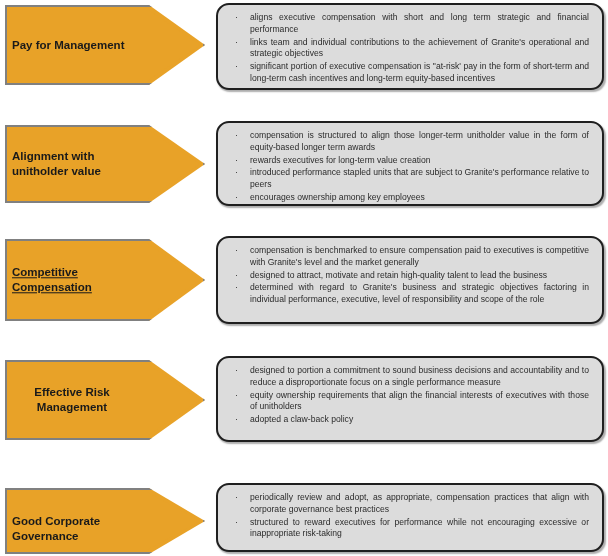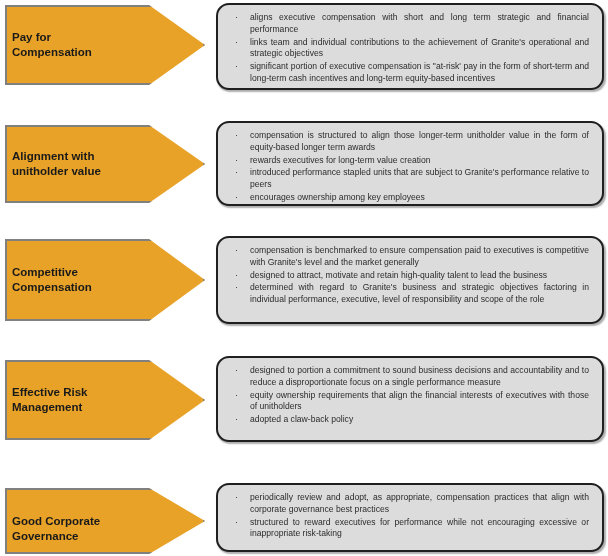--- a/index.html
+++ b/index.html
@@ -94,21 +94,21 @@
 </style>
 </head>
 <body>
 
 <div id="diagram">
 
   <div class="row" style="top:0px;height:110px;">
     <div class="arrow" style="top:5px;height:80px;width:200px;">
       <div class="arrow-inner"></div>
     </div>
-    <div class="arrow-label" style="top:45px;">Pay for Compensation</div>
+    <div class="arrow-label" style="top:45px;">Pay for Management</div>
     <div class="box" style="top:3px;height:87px;">
       <ul class="bullets">
         <li><span class="bullet-dot">·</span><span>aligns executive compensation with short and long term strategic and financial performance</span></li>
         <li><span class="bullet-dot">·</span><span>links team and individual contributions to the achievement of Granite's operational and strategic objectives</span></li>
         <li><span class="bullet-dot">·</span><span>significant portion of executive compensation is "at-risk' pay in the form of short-term and long-term cash incentives and long-term equity-based incentives</span></li>
       </ul>
     </div>
   </div>
 
   <div class="row" style="top:118px;height:95px;">
@@ -124,36 +124,36 @@
         <li><span class="bullet-dot">·</span><span>introduced performance stapled units that are subject to Granite's performance relative to peers</span></li>
         <li><span class="bullet-dot">·</span><span>encourages ownership among key employees</span></li>
       </ul>
     </div>
   </div>
 
   <div class="row" style="top:234px;height:100px;">
     <div class="arrow" style="top:5px;height:82px;width:200px;">
       <div class="arrow-inner"></div>
     </div>
-    <div class="arrow-label" style="top:46px;">Competitive
+    <div class="arrow-label" style="top:46px;text-decoration:underline;">Competitive
 Compensation</div>
     <div class="box" style="top:2px;height:88px;">
       <ul class="bullets">
         <li><span class="bullet-dot">·</span><span>compensation is benchmarked to ensure compensation paid to executives is competitive with Granite's level and the market generally</span></li>
         <li><span class="bullet-dot">·</span><span>designed to attract, motivate and retain high-quality talent to lead the business</span></li>
         <li><span class="bullet-dot">·</span><span>determined with regard to Granite's business and strategic objectives factoring in individual performance, executive, level of responsibility and scope of the role</span></li>
       </ul>
     </div>
   </div>
 
   <div class="row" style="top:352px;height:100px;">
     <div class="arrow" style="top:8px;height:80px;width:200px;">
       <div class="arrow-inner"></div>
     </div>
-    <div class="arrow-label" style="top:48px;">Effective Risk
+    <div class="arrow-label" style="top:48px;text-align:center;">Effective Risk
 Management</div>
     <div class="box" style="top:4px;height:86px;">
       <ul class="bullets">
         <li><span class="bullet-dot">·</span><span>designed to portion a commitment to sound business decisions and accountability and to reduce a disproportionate focus on a single performance measure</span></li>
         <li><span class="bullet-dot">·</span><span>equity ownership requirements that align the financial interests of executives with those of unitholders</span></li>
         <li><span class="bullet-dot">·</span><span>adopted a claw-back policy</span></li>
       </ul>
     </div>
   </div>
 

